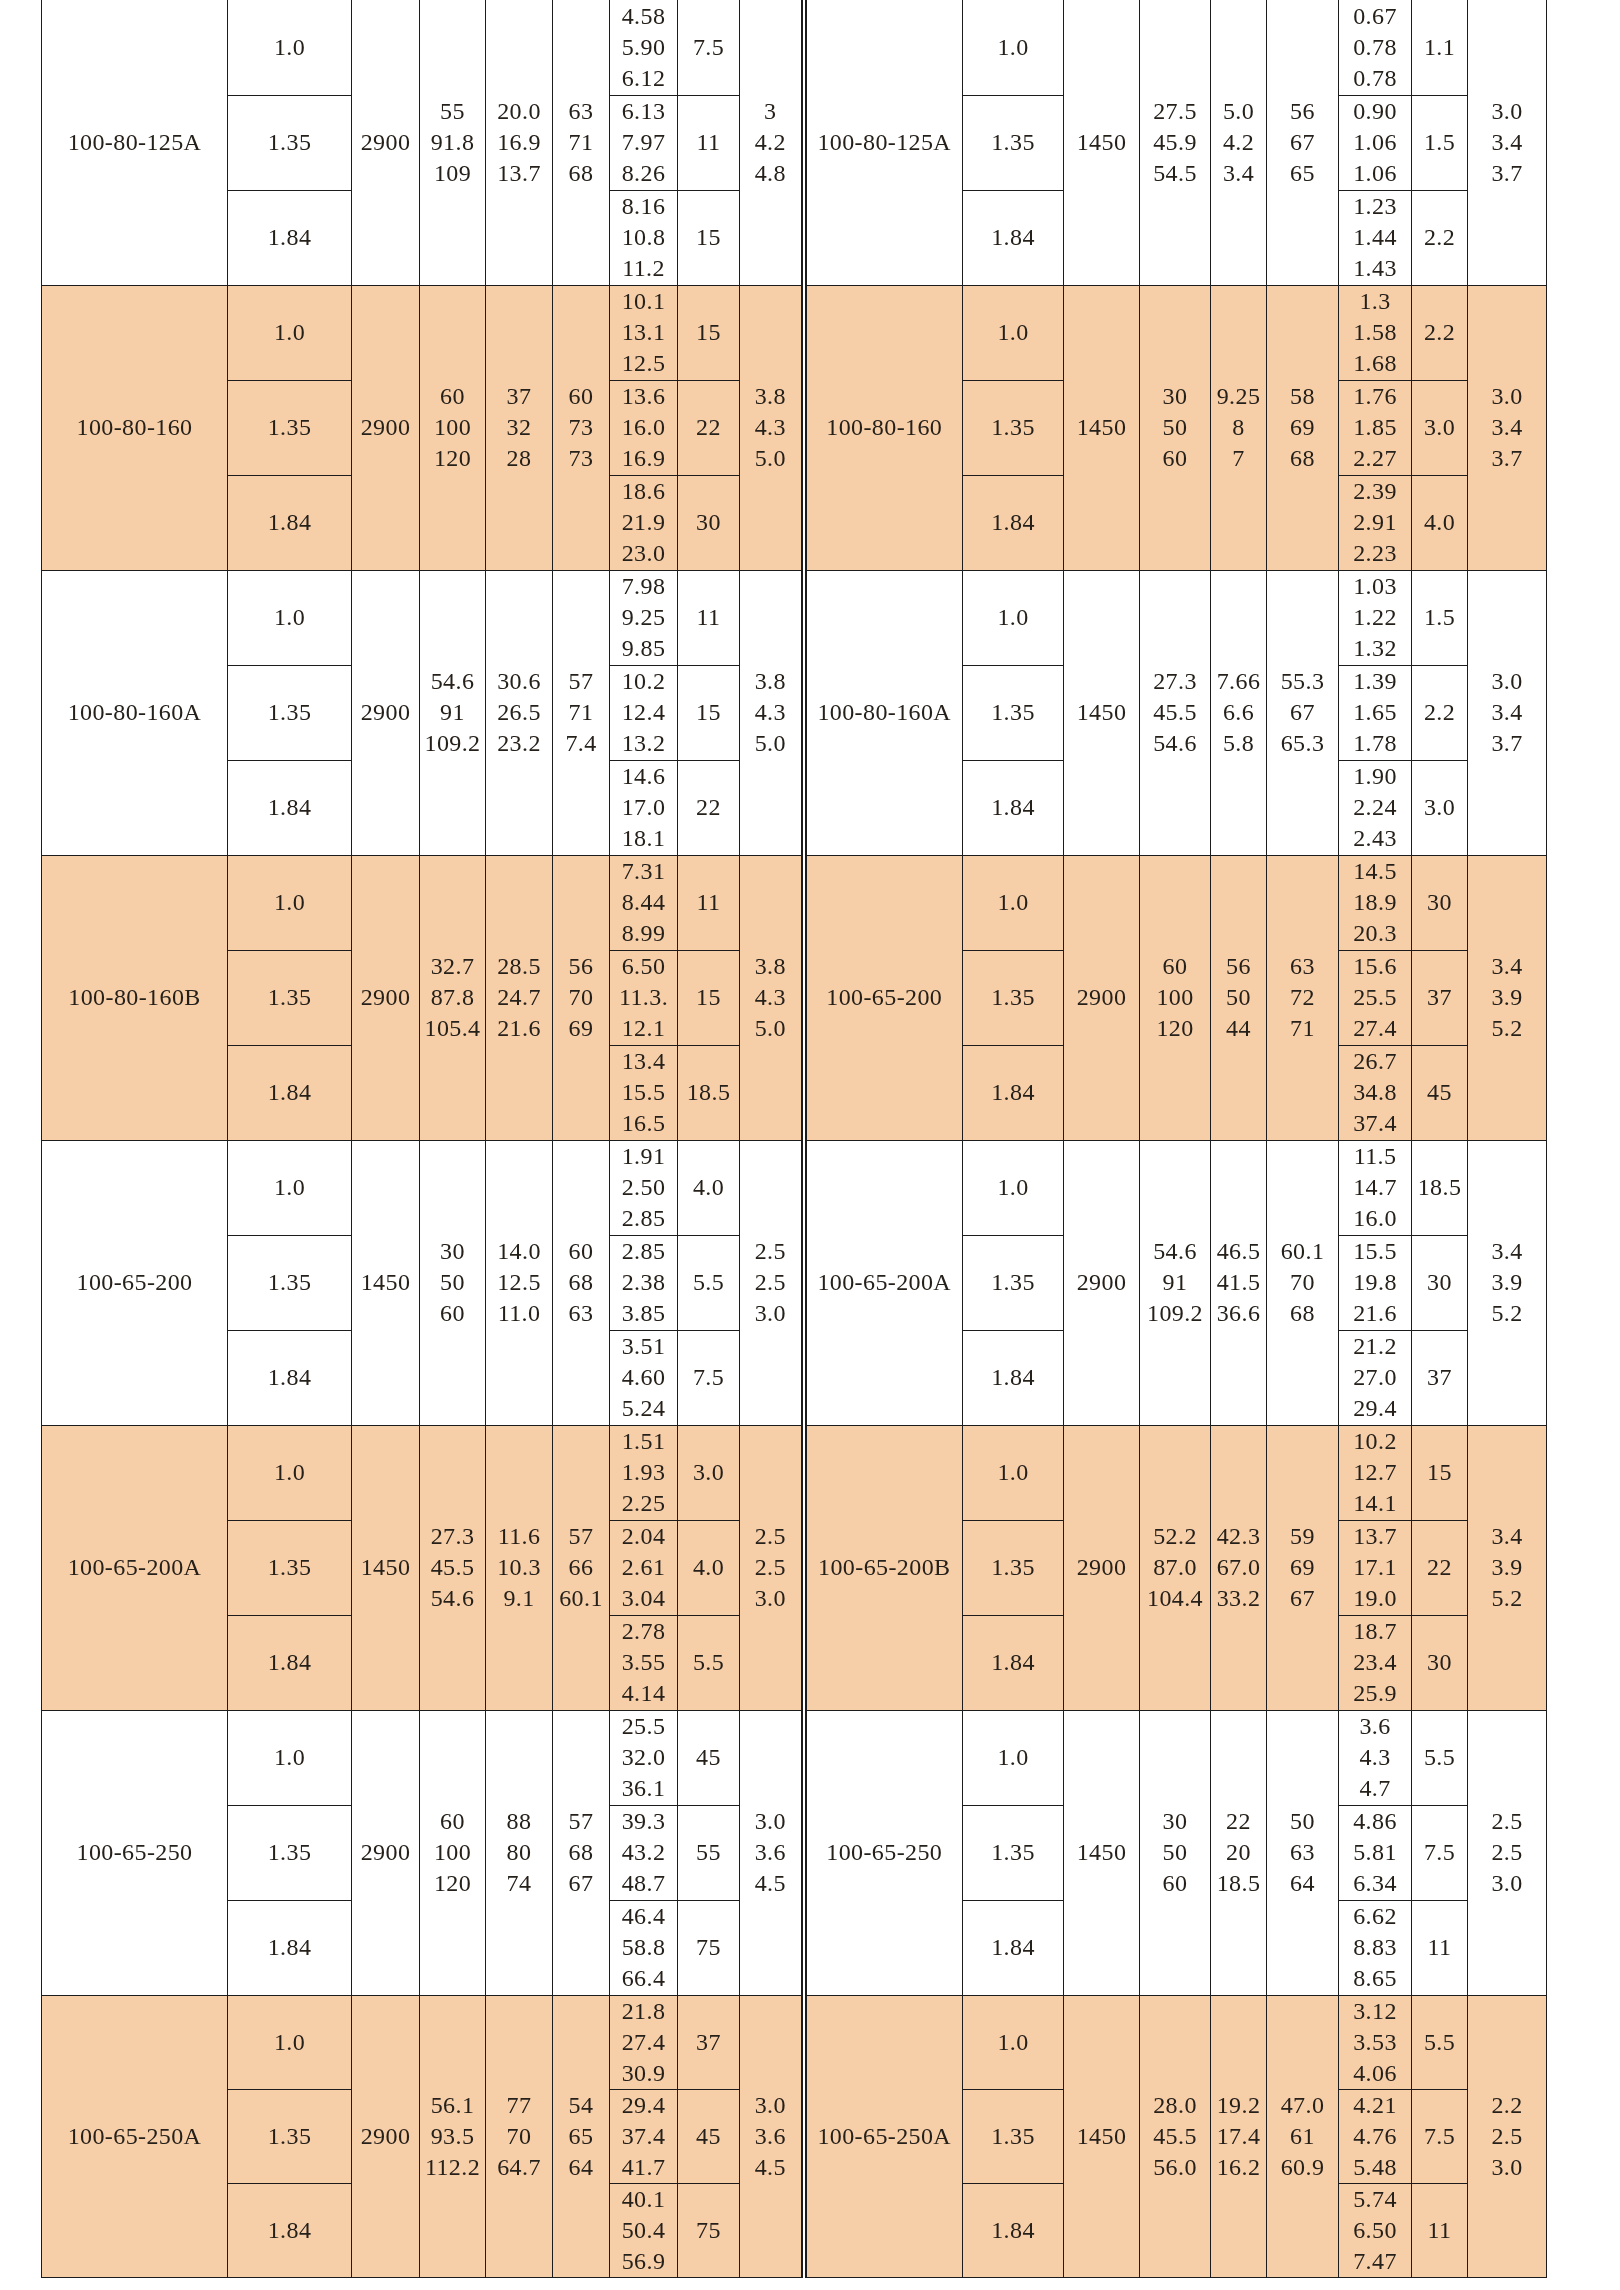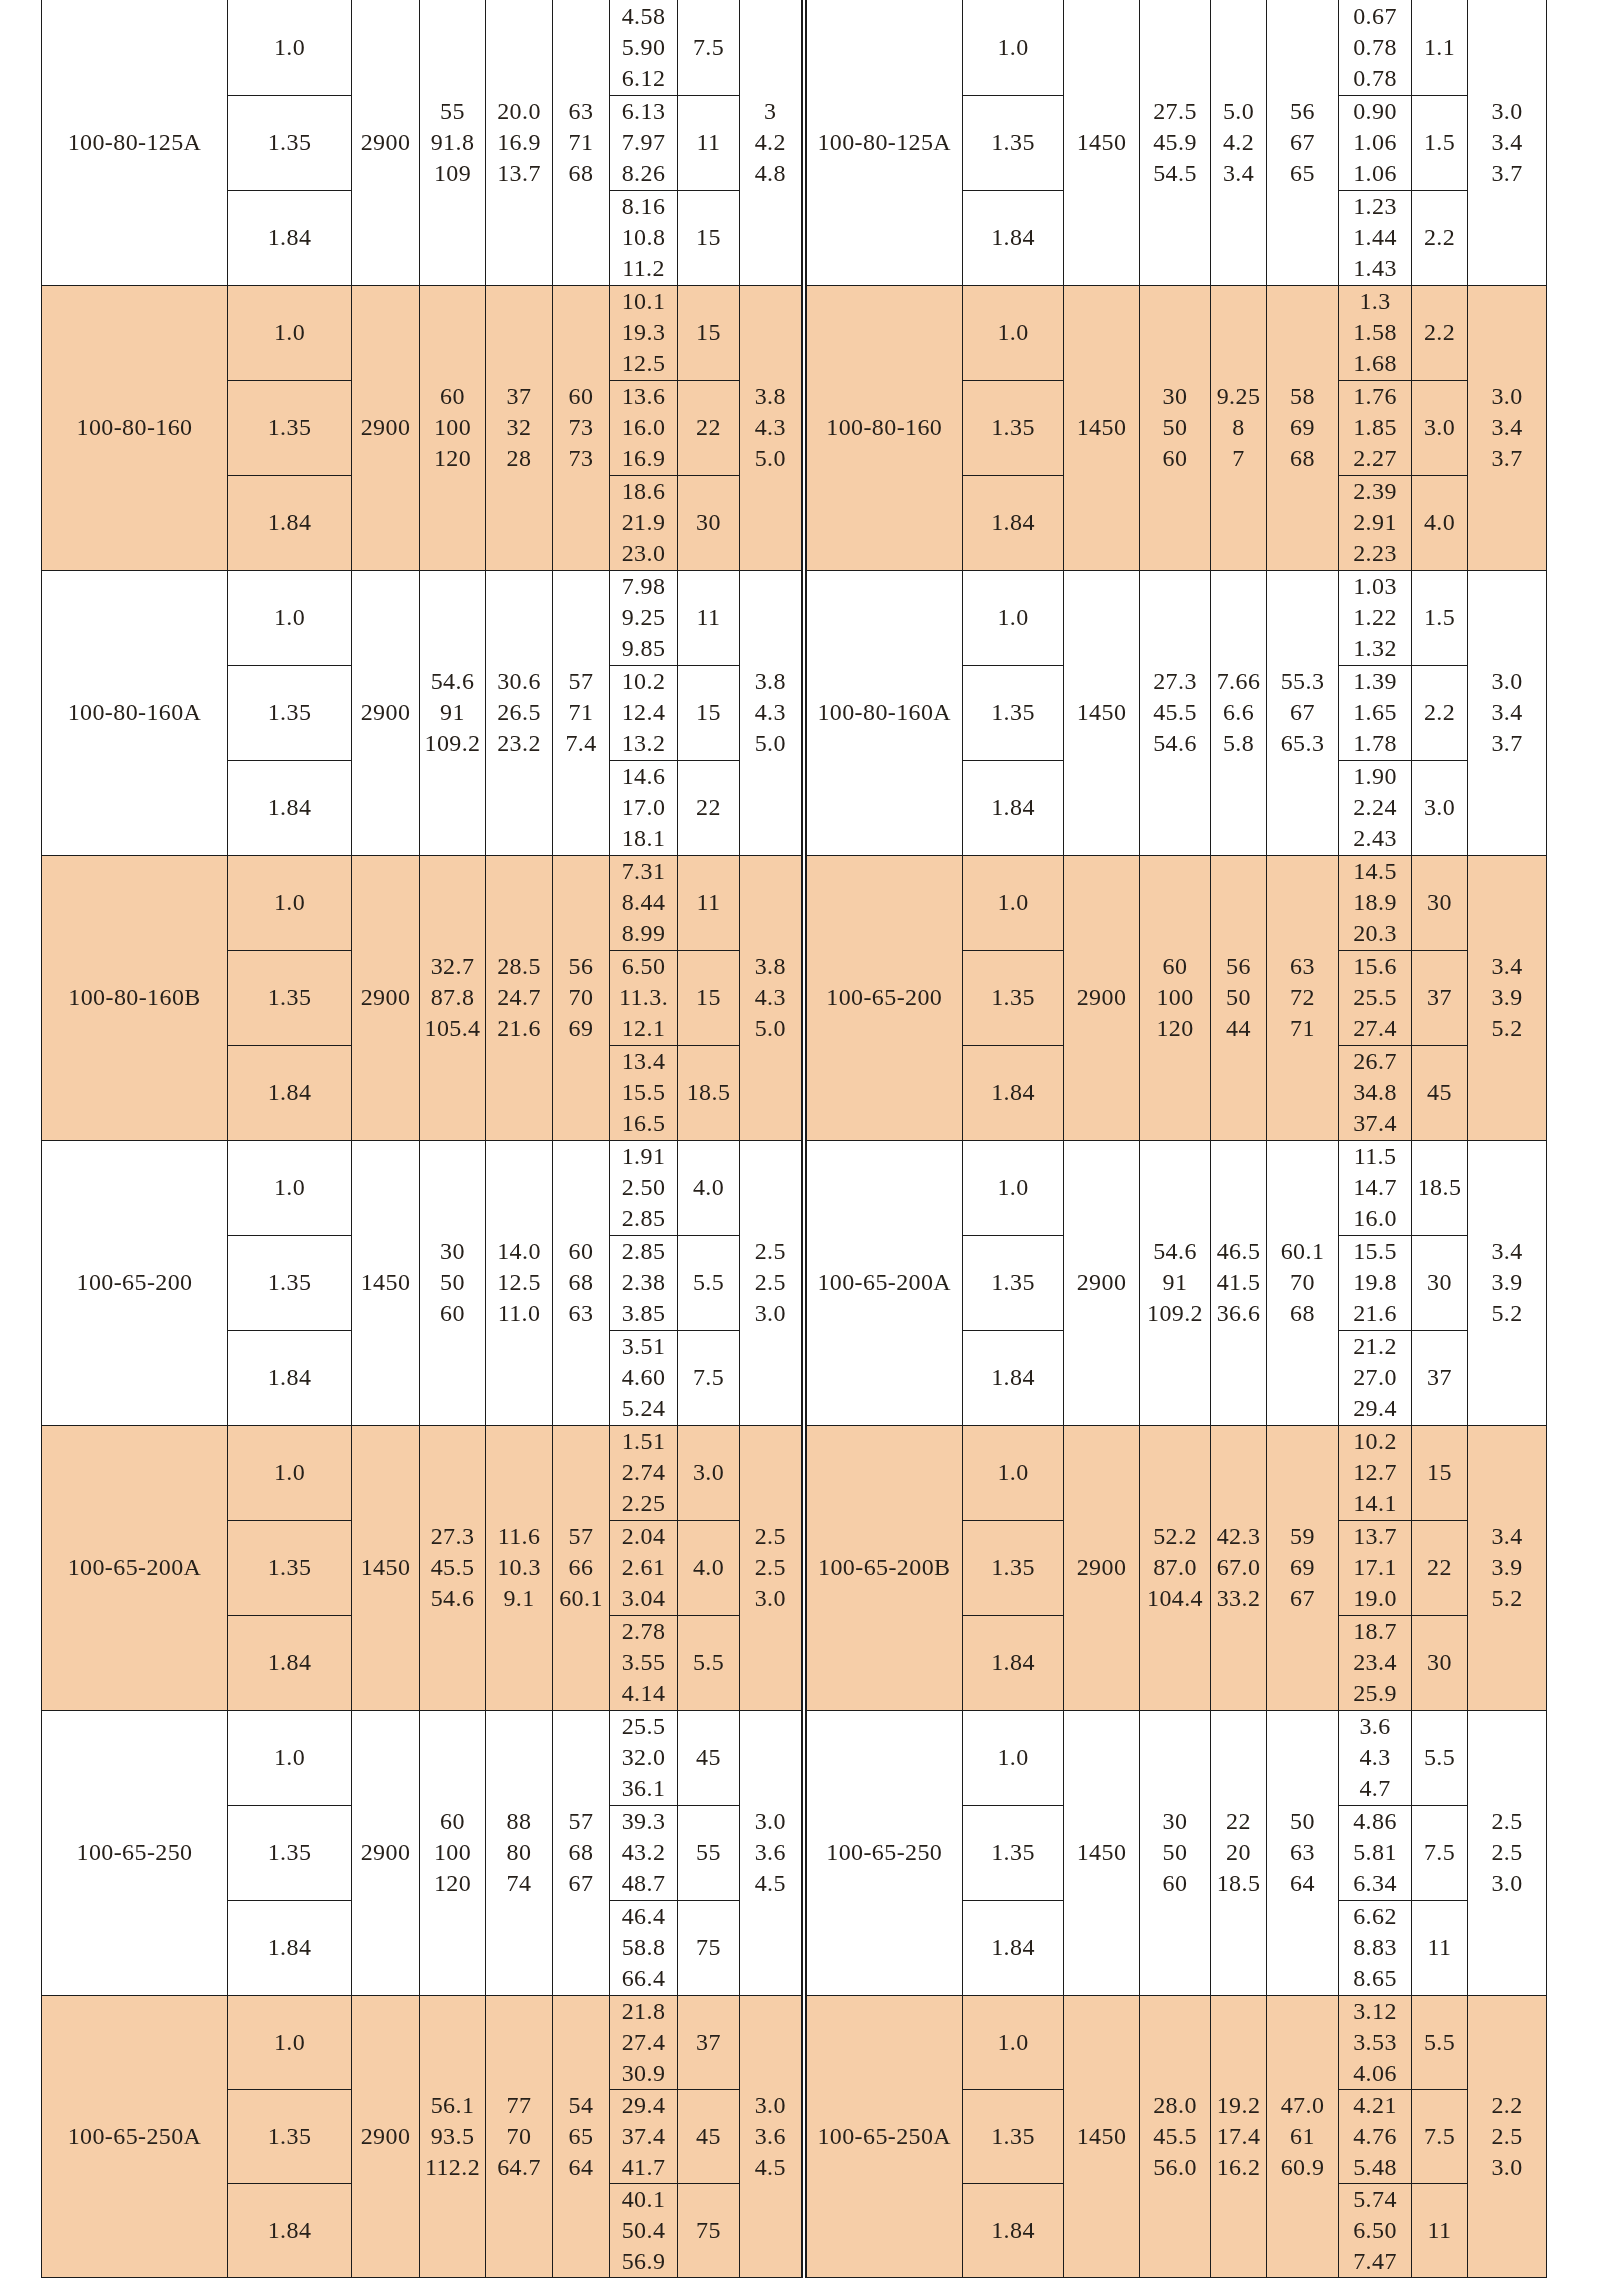--- a/index.html
+++ b/index.html
@@ -129,21 +129,21 @@
           <td class="c-flow" rowspan="3">60
 100
 120</td>
           <td class="c-head" rowspan="3">37
 32
 28</td>
           <td class="c-eff" rowspan="3">60
 73
 73</td>
           <td class="c-shaft">10.1
-19.3
+13.1
 12.5</td>
           <td class="c-motor">15</td>
           <td class="c-npsh" rowspan="3">3.8
 4.3
 5.0</td>
           <td class="c-model r" rowspan="3">100-80-160</td>
           <td class="c-ratio r">1.0</td>
           <td class="c-speed r" rowspan="3">1450</td>
           <td class="c-flow r" rowspan="3">30
 50
@@ -385,21 +385,21 @@
           <td class="c-flow" rowspan="3">27.3
 45.5
 54.6</td>
           <td class="c-head" rowspan="3">11.6
 10.3
 9.1</td>
           <td class="c-eff" rowspan="3">57
 66
 60.1</td>
           <td class="c-shaft">1.51
-2.74
+1.93
 2.25</td>
           <td class="c-motor">3.0</td>
           <td class="c-npsh" rowspan="3">2.5
 2.5
 3.0</td>
           <td class="c-model r" rowspan="3">100-65-200B</td>
           <td class="c-ratio r">1.0</td>
           <td class="c-speed r" rowspan="3">2900</td>
           <td class="c-flow r" rowspan="3">52.2
 87.0

